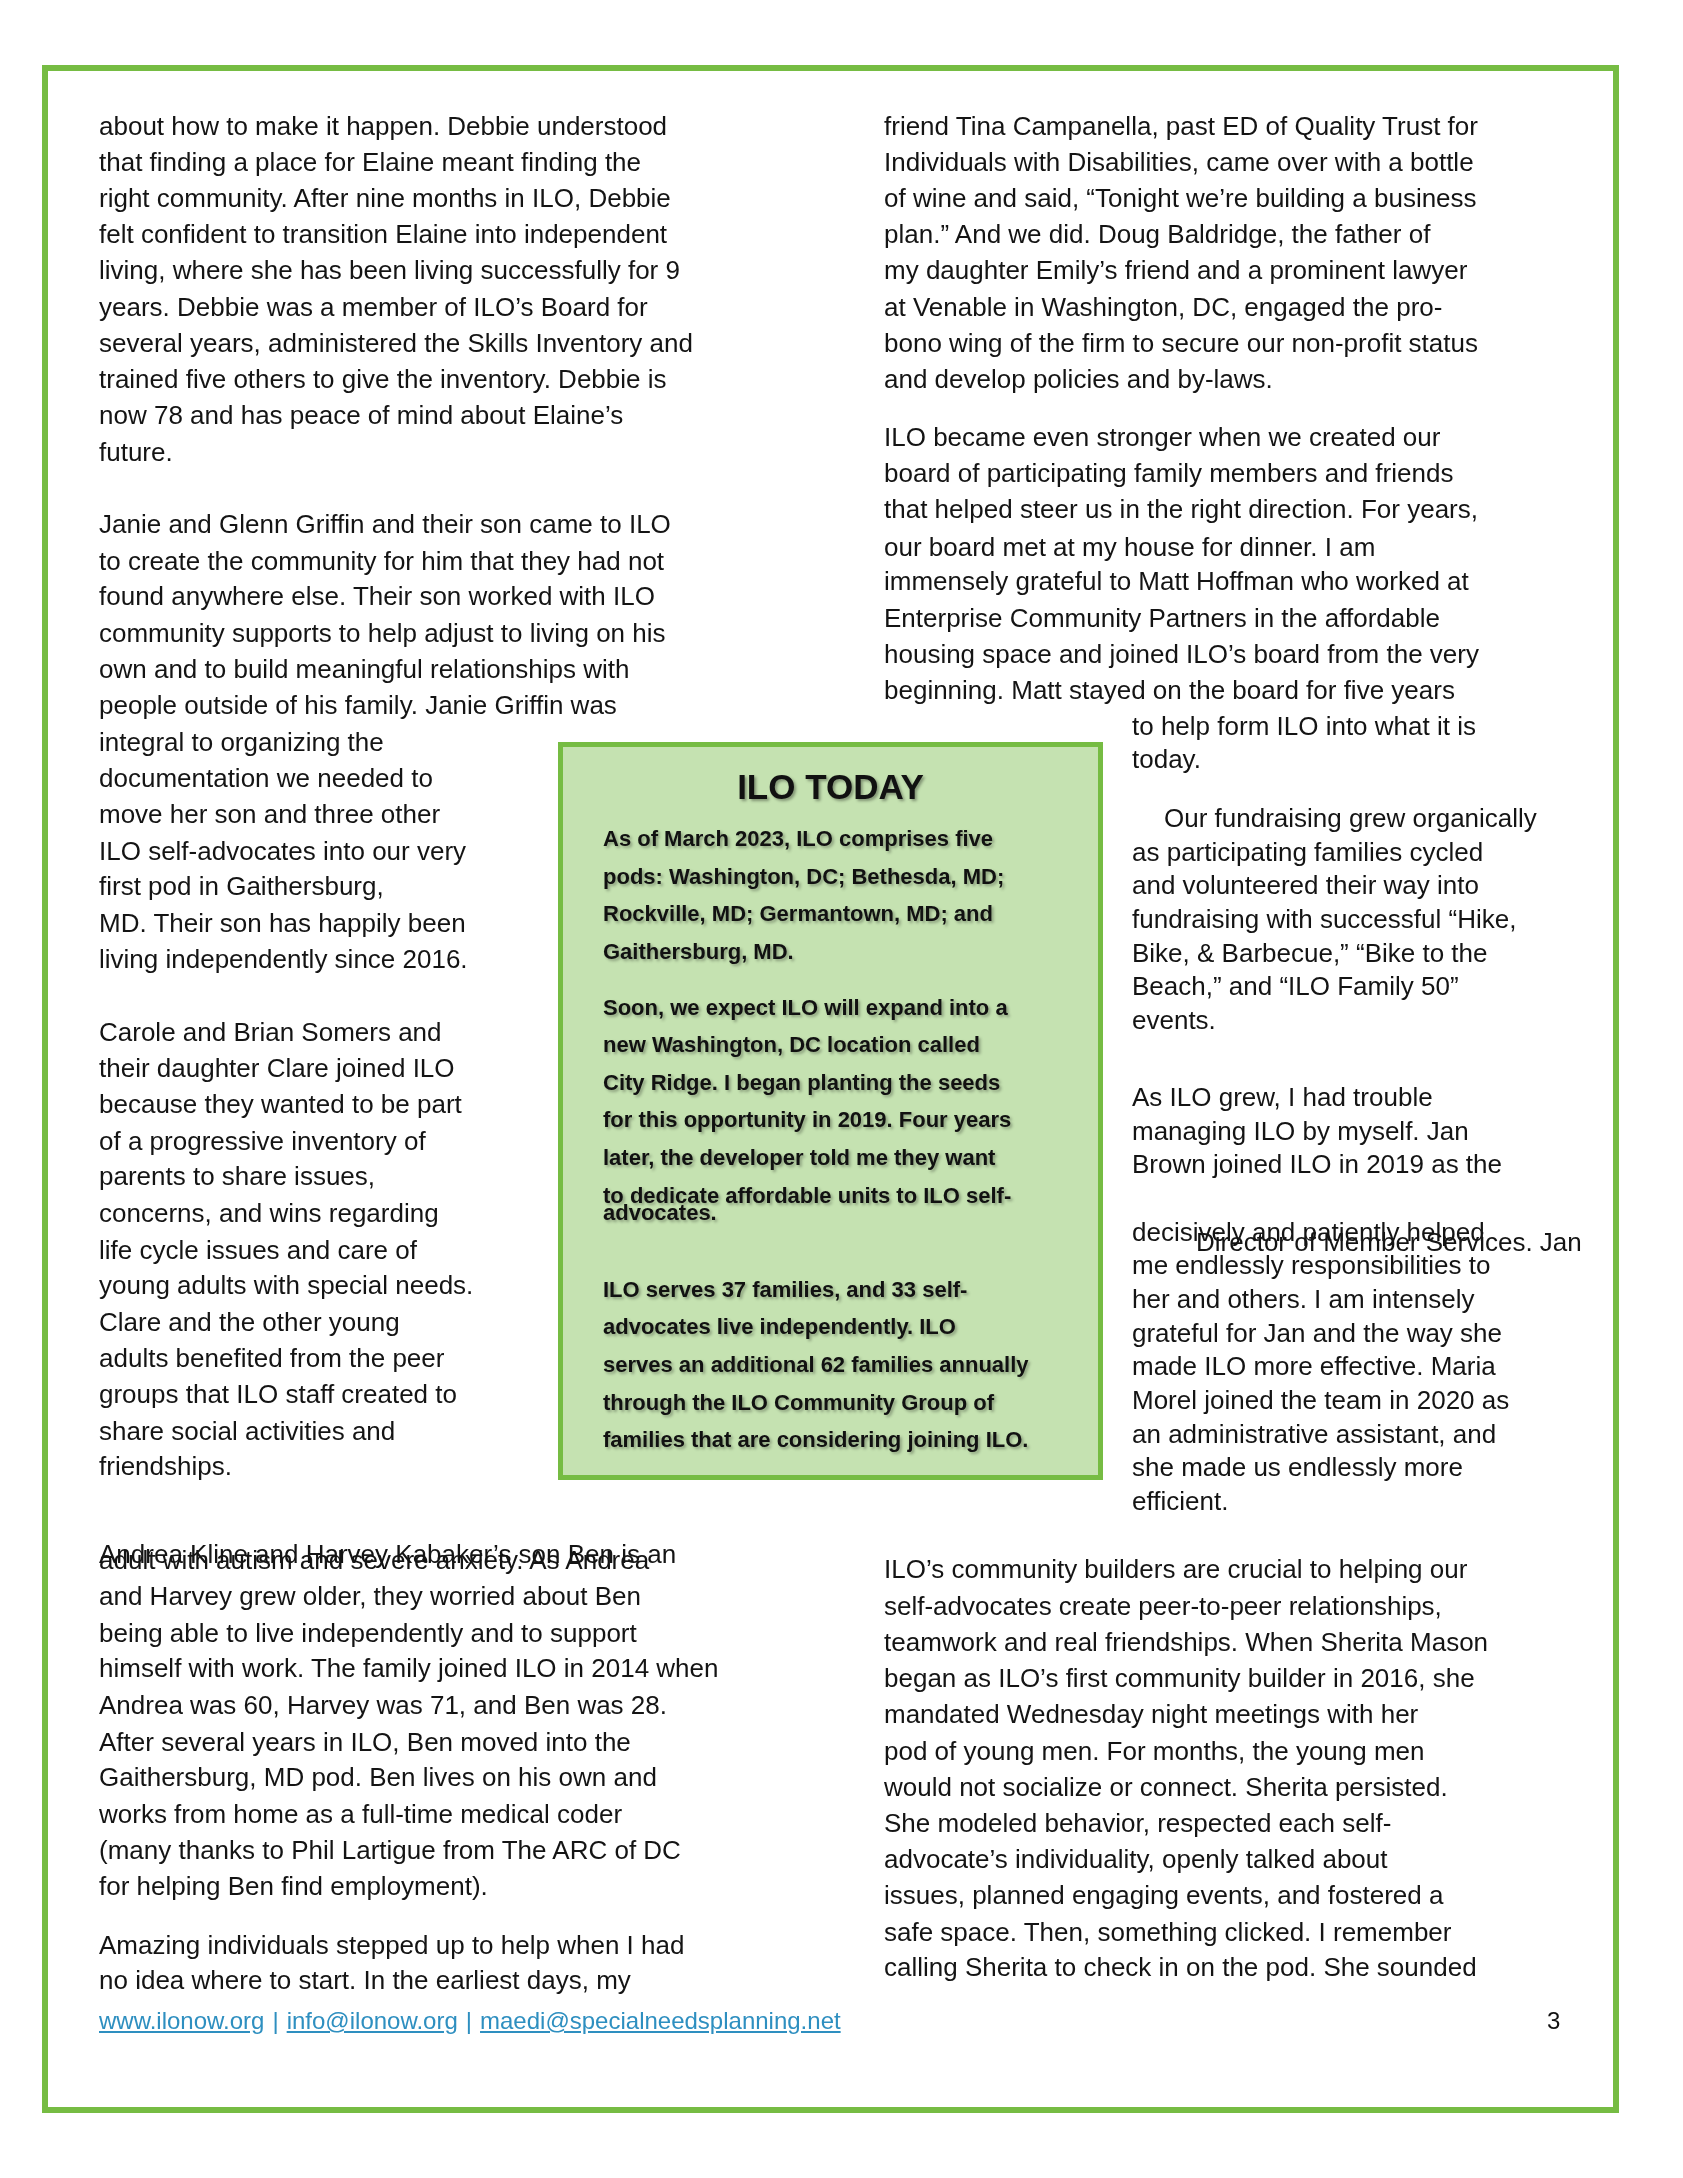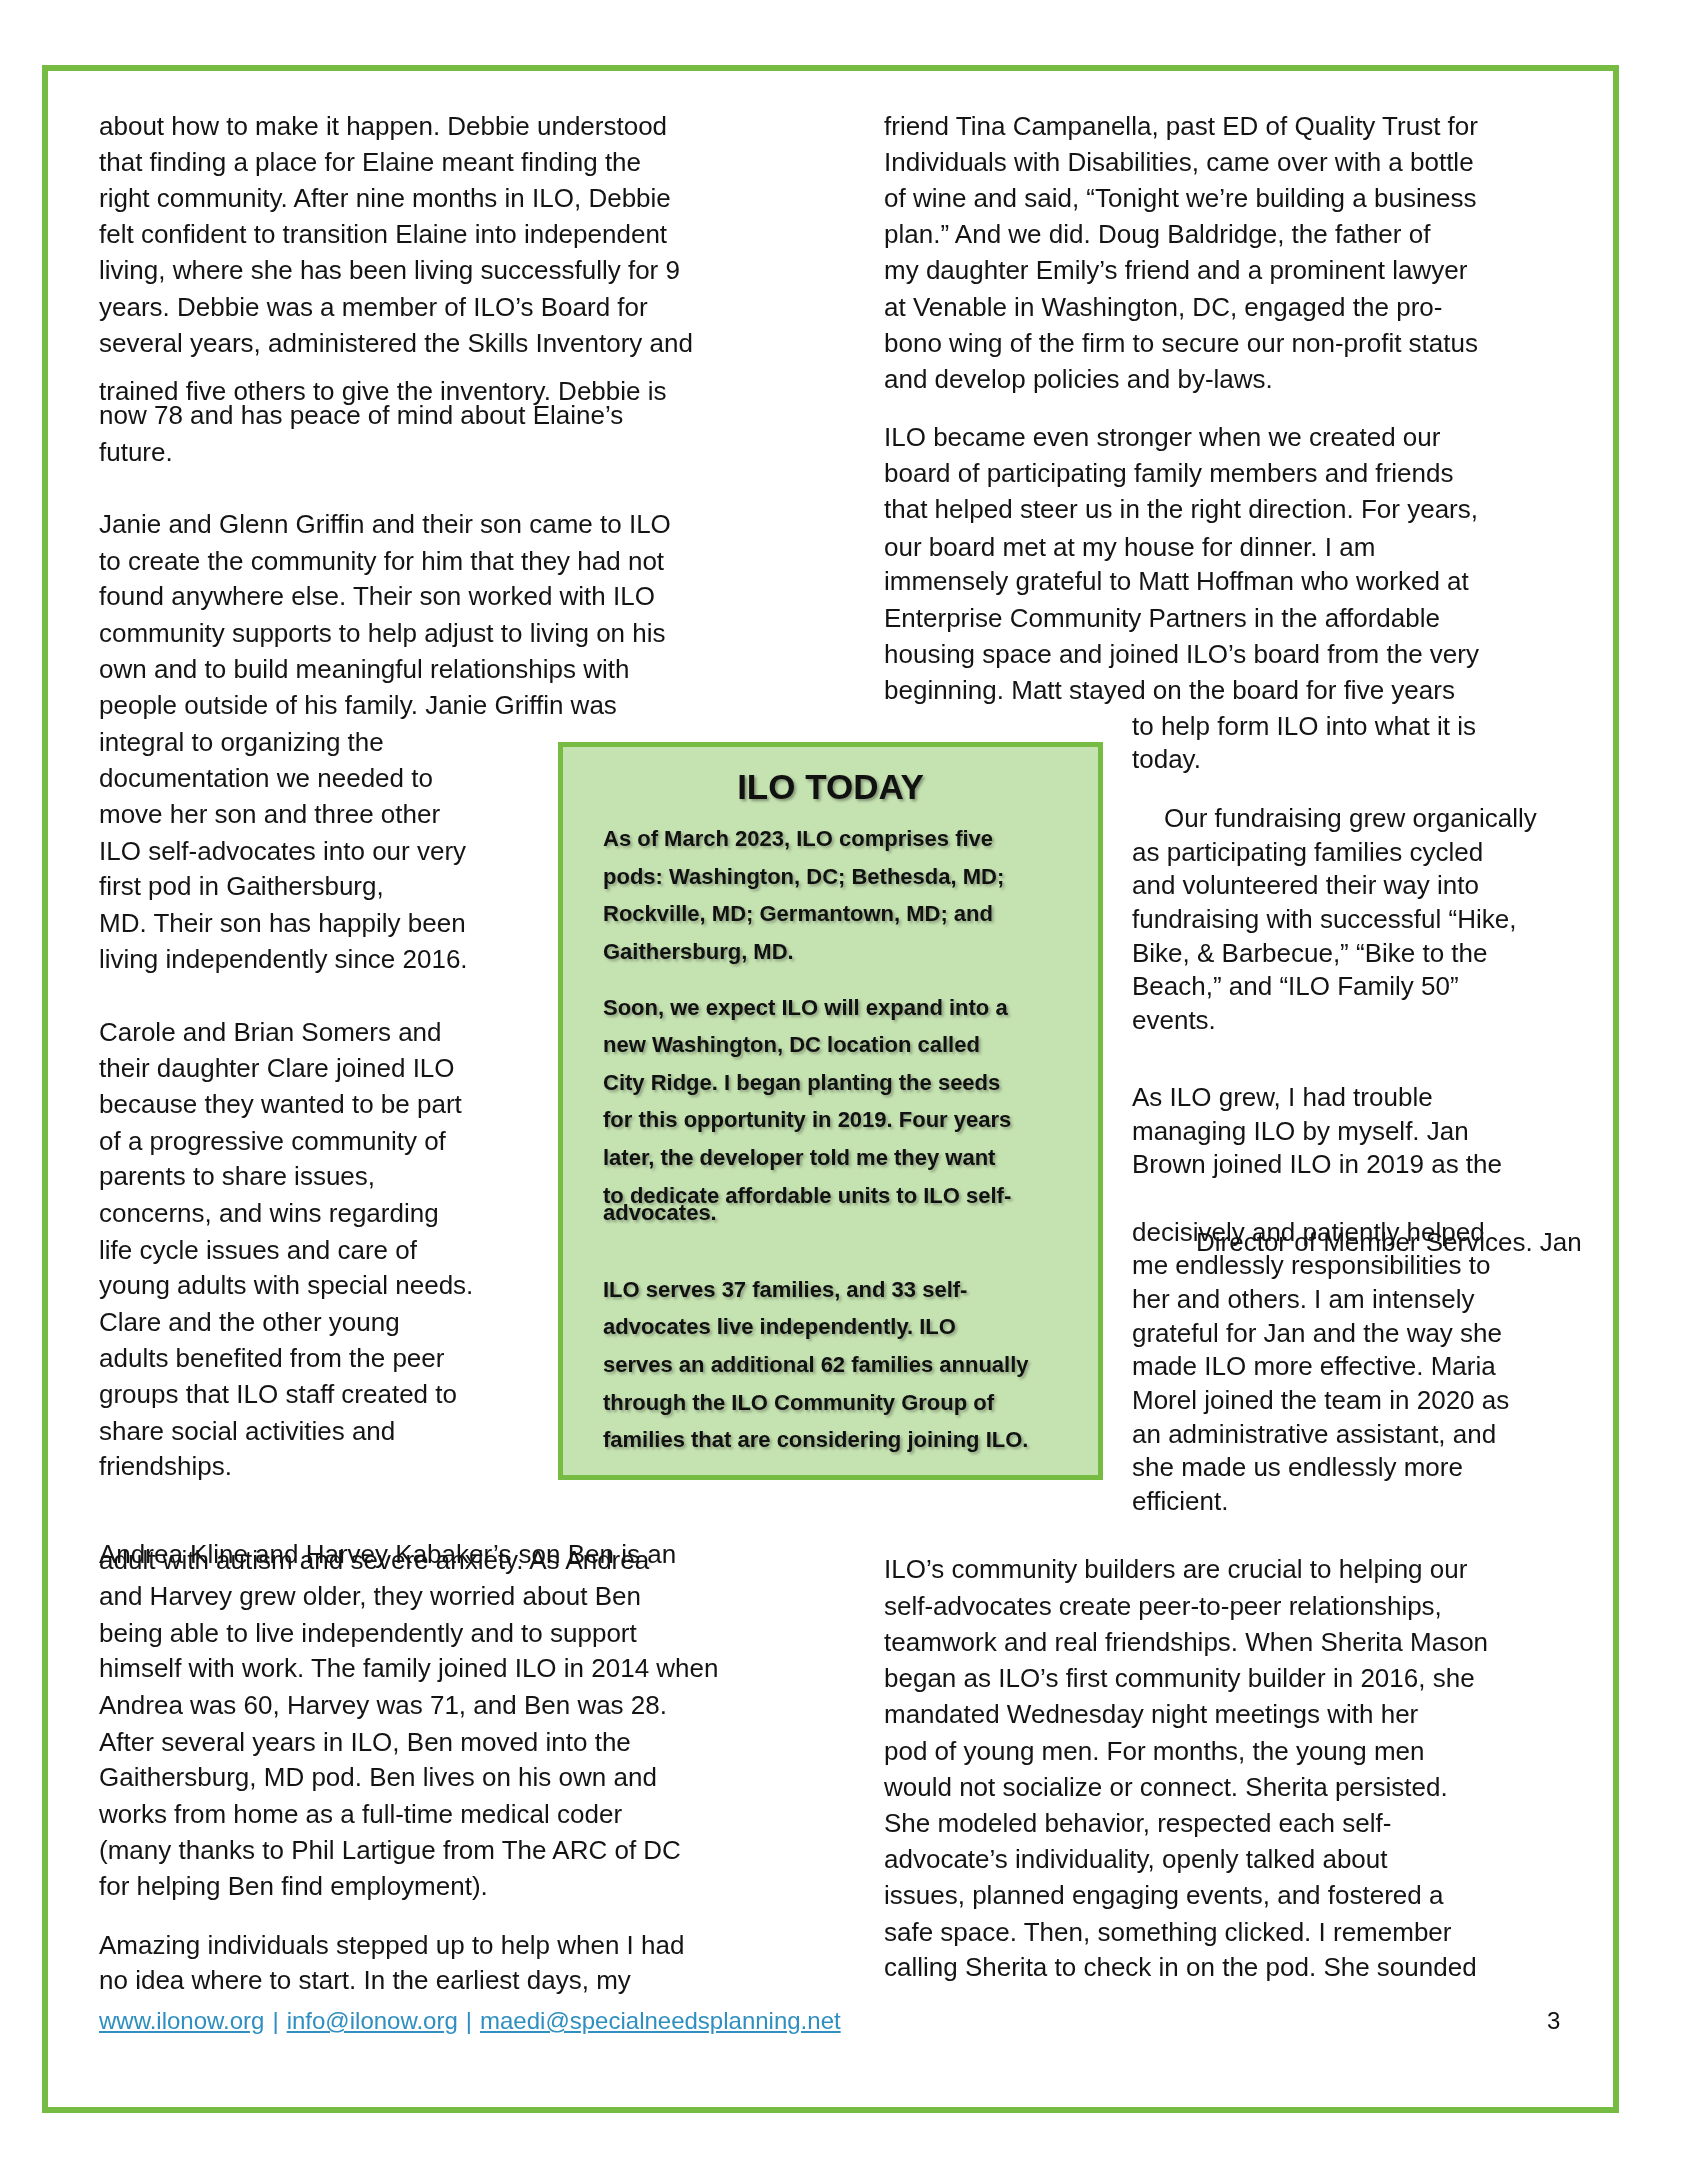--- a/index.html
+++ b/index.html
@@ -25,40 +25,40 @@
 <div class="page-border"></div>
 
 <div id="left-col">
     <div class="line" style="left: 99px; top: 111px;">about how to make it happen. Debbie understood</div>
     <div class="line" style="left: 99px; top: 147px;">that finding a place for Elaine meant finding the</div>
     <div class="line" style="left: 99px; top: 183px;">right community. After nine months in ILO, Debbie</div>
     <div class="line" style="left: 99px; top: 219px;">felt confident to transition Elaine into independent</div>
     <div class="line" style="left: 99px; top: 255px;">living, where she has been living successfully for 9</div>
     <div class="line" style="left: 99px; top: 292px;">years. Debbie was a member of ILO’s Board for</div>
     <div class="line" style="left: 99px; top: 328px;">several years, administered the Skills Inventory and</div>
-    <div class="line" style="left: 99px; top: 376px;">trained five others to give the inventory. Debbie is</div>
+    <div class="line" style="left: 99px; top: 364px;">trained five others to give the inventory. Debbie is</div>
     <div class="line" style="left: 99px; top: 400px;">now 78 and has peace of mind about Elaine’s</div>
     <div class="line" style="left: 99px; top: 437px;">future.</div>
     <div class="line" style="left: 99px; top: 509px;">Janie and Glenn Griffin and their son came to ILO</div>
     <div class="line" style="left: 99px; top: 546px;">to create the community for him that they had not</div>
     <div class="line" style="left: 99px; top: 581px;">found anywhere else. Their son worked with ILO</div>
     <div class="line" style="left: 99px; top: 618px;">community supports to help adjust to living on his</div>
     <div class="line" style="left: 99px; top: 654px;">own and to build meaningful relationships with</div>
     <div class="line" style="left: 99px; top: 690px;">people outside of his family. Janie Griffin was</div>
     <div class="line" style="left: 99px; top: 727px;">integral to organizing the</div>
     <div class="line" style="left: 99px; top: 763px;">documentation we needed to</div>
     <div class="line" style="left: 99px; top: 799px;">move her son and three other</div>
     <div class="line" style="left: 99px; top: 836px;">ILO self-advocates into our very</div>
     <div class="line" style="left: 99px; top: 871px;">first pod in Gaithersburg,</div>
     <div class="line" style="left: 99px; top: 908px;">MD. Their son has happily been</div>
     <div class="line" style="left: 99px; top: 944px;">living  independently since 2016.</div>
     <div class="line" style="left: 99px; top: 1017px;">Carole and Brian Somers and</div>
     <div class="line" style="left: 99px; top: 1053px;">their daughter Clare joined ILO</div>
     <div class="line" style="left: 99px; top: 1089px;">because they wanted to be part</div>
-    <div class="line" style="left: 99px; top: 1126px;">of a progressive community of</div>
+    <div class="line" style="left: 99px; top: 1126px;">of a progressive inventory of</div>
     <div class="line" style="left: 99px; top: 1161px;">parents to share issues,</div>
     <div class="line" style="left: 99px; top: 1198px;">concerns, and wins regarding</div>
     <div class="line" style="left: 99px; top: 1235px;">life cycle issues and care of</div>
     <div class="line" style="left: 99px; top: 1270px;">young adults with special needs.</div>
     <div class="line" style="left: 99px; top: 1307px;">Clare and the other young</div>
     <div class="line" style="left: 99px; top: 1343px;">adults benefited from the peer</div>
     <div class="line" style="left: 99px; top: 1379px;">groups that ILO staff created to</div>
     <div class="line" style="left: 99px; top: 1416px;">share social activities and</div>
     <div class="line" style="left: 99px; top: 1451px;">friendships.</div>
     <div class="line" style="left: 99px; top: 1539px;">Andrea Kline and Harvey Kabaker’s son Ben is an</div>

